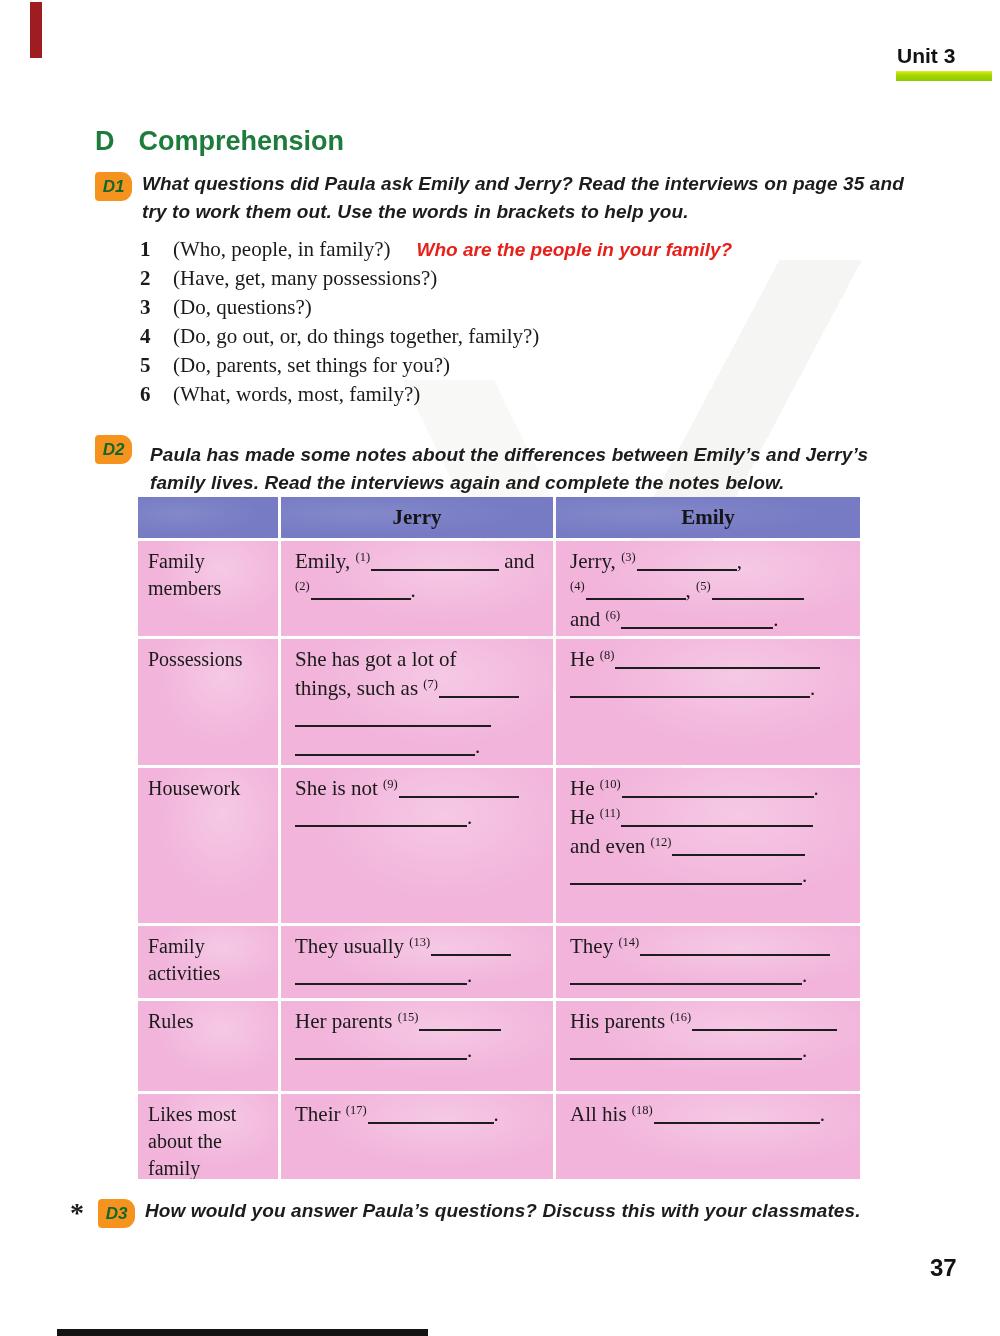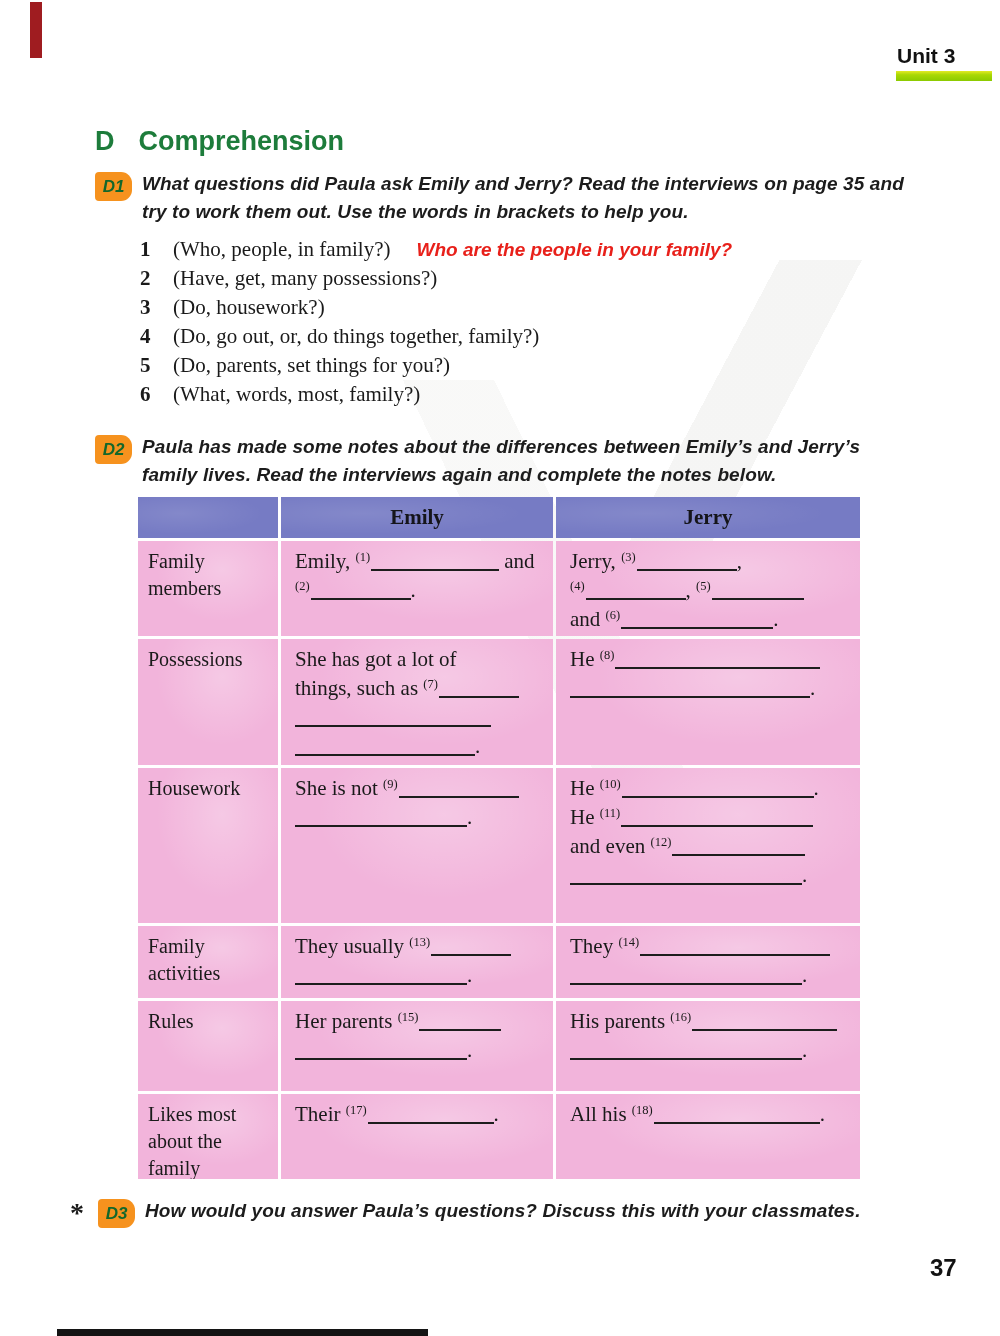--- a/index.html
+++ b/index.html
@@ -82,36 +82,36 @@
 
 <div class="dblock" id="d1">
   <span class="badge">D1</span>
   <p class="instr" style="margin:0;">What questions did Paula ask Emily and Jerry? Read the interviews on page 35 and
 try to work them out. Use the words in brackets to help you.</p>
 </div>
 
 <ol class="questions" id="question-list">
     <li><span class="q-num">1</span><span>(Who, people, in family?)</span><span class="q-answer">Who are the people in your family?</span></li>
     <li><span class="q-num">2</span><span>(Have, get, many possessions?)</span></li>
-    <li><span class="q-num">3</span><span>(Do, housework?)</span></li>
+    <li><span class="q-num">3</span><span>(Do, questions?)</span></li>
     <li><span class="q-num">4</span><span>(Do, go out, or, do things together, family?)</span></li>
     <li><span class="q-num">5</span><span>(Do, parents, set things for you?)</span></li>
     <li><span class="q-num">6</span><span>(What, words, most, family?)</span></li>
   </ol>
 
 <div class="dblock" id="d2">
   <span class="badge">D2</span>
-  <p class="instr" style="margin:0;">Paula has made some notes about the differences between Emily’s and Jerry’s
+  <p class="instr" style="margin:8px;">Paula has made some notes about the differences between Emily’s and Jerry’s
 family lives. Read the interviews again and complete the notes below.</p>
 </div>
 
 <div class="notes-table" id="notes-table">
     <div class="th"></div>
+    <div class="th">Jerry</div>
     <div class="th">Emily</div>
-    <div class="th">Jerry</div>
     <div class="cell tl">Family members</div>
     <div class="cell tc">
       <div class="line">Emily, <sup class="n">(1)</sup><span class="blank" style="width: 128px;"></span> and</div>
       <div class="line"><sup class="n">(2)</sup><span class="blank" style="width: 100px;"></span>.</div>
     </div>
     <div class="cell tc">
       <div class="line">Jerry, <sup class="n">(3)</sup><span class="blank" style="width: 100px;"></span>,</div>
       <div class="line"><sup class="n">(4)</sup><span class="blank" style="width: 100px;"></span>, <sup class="n">(5)</sup><span class="blank" style="width: 92px;"></span></div>
       <div class="line">and <sup class="n">(6)</sup><span class="blank" style="width: 152px;"></span>.</div>
     </div>

